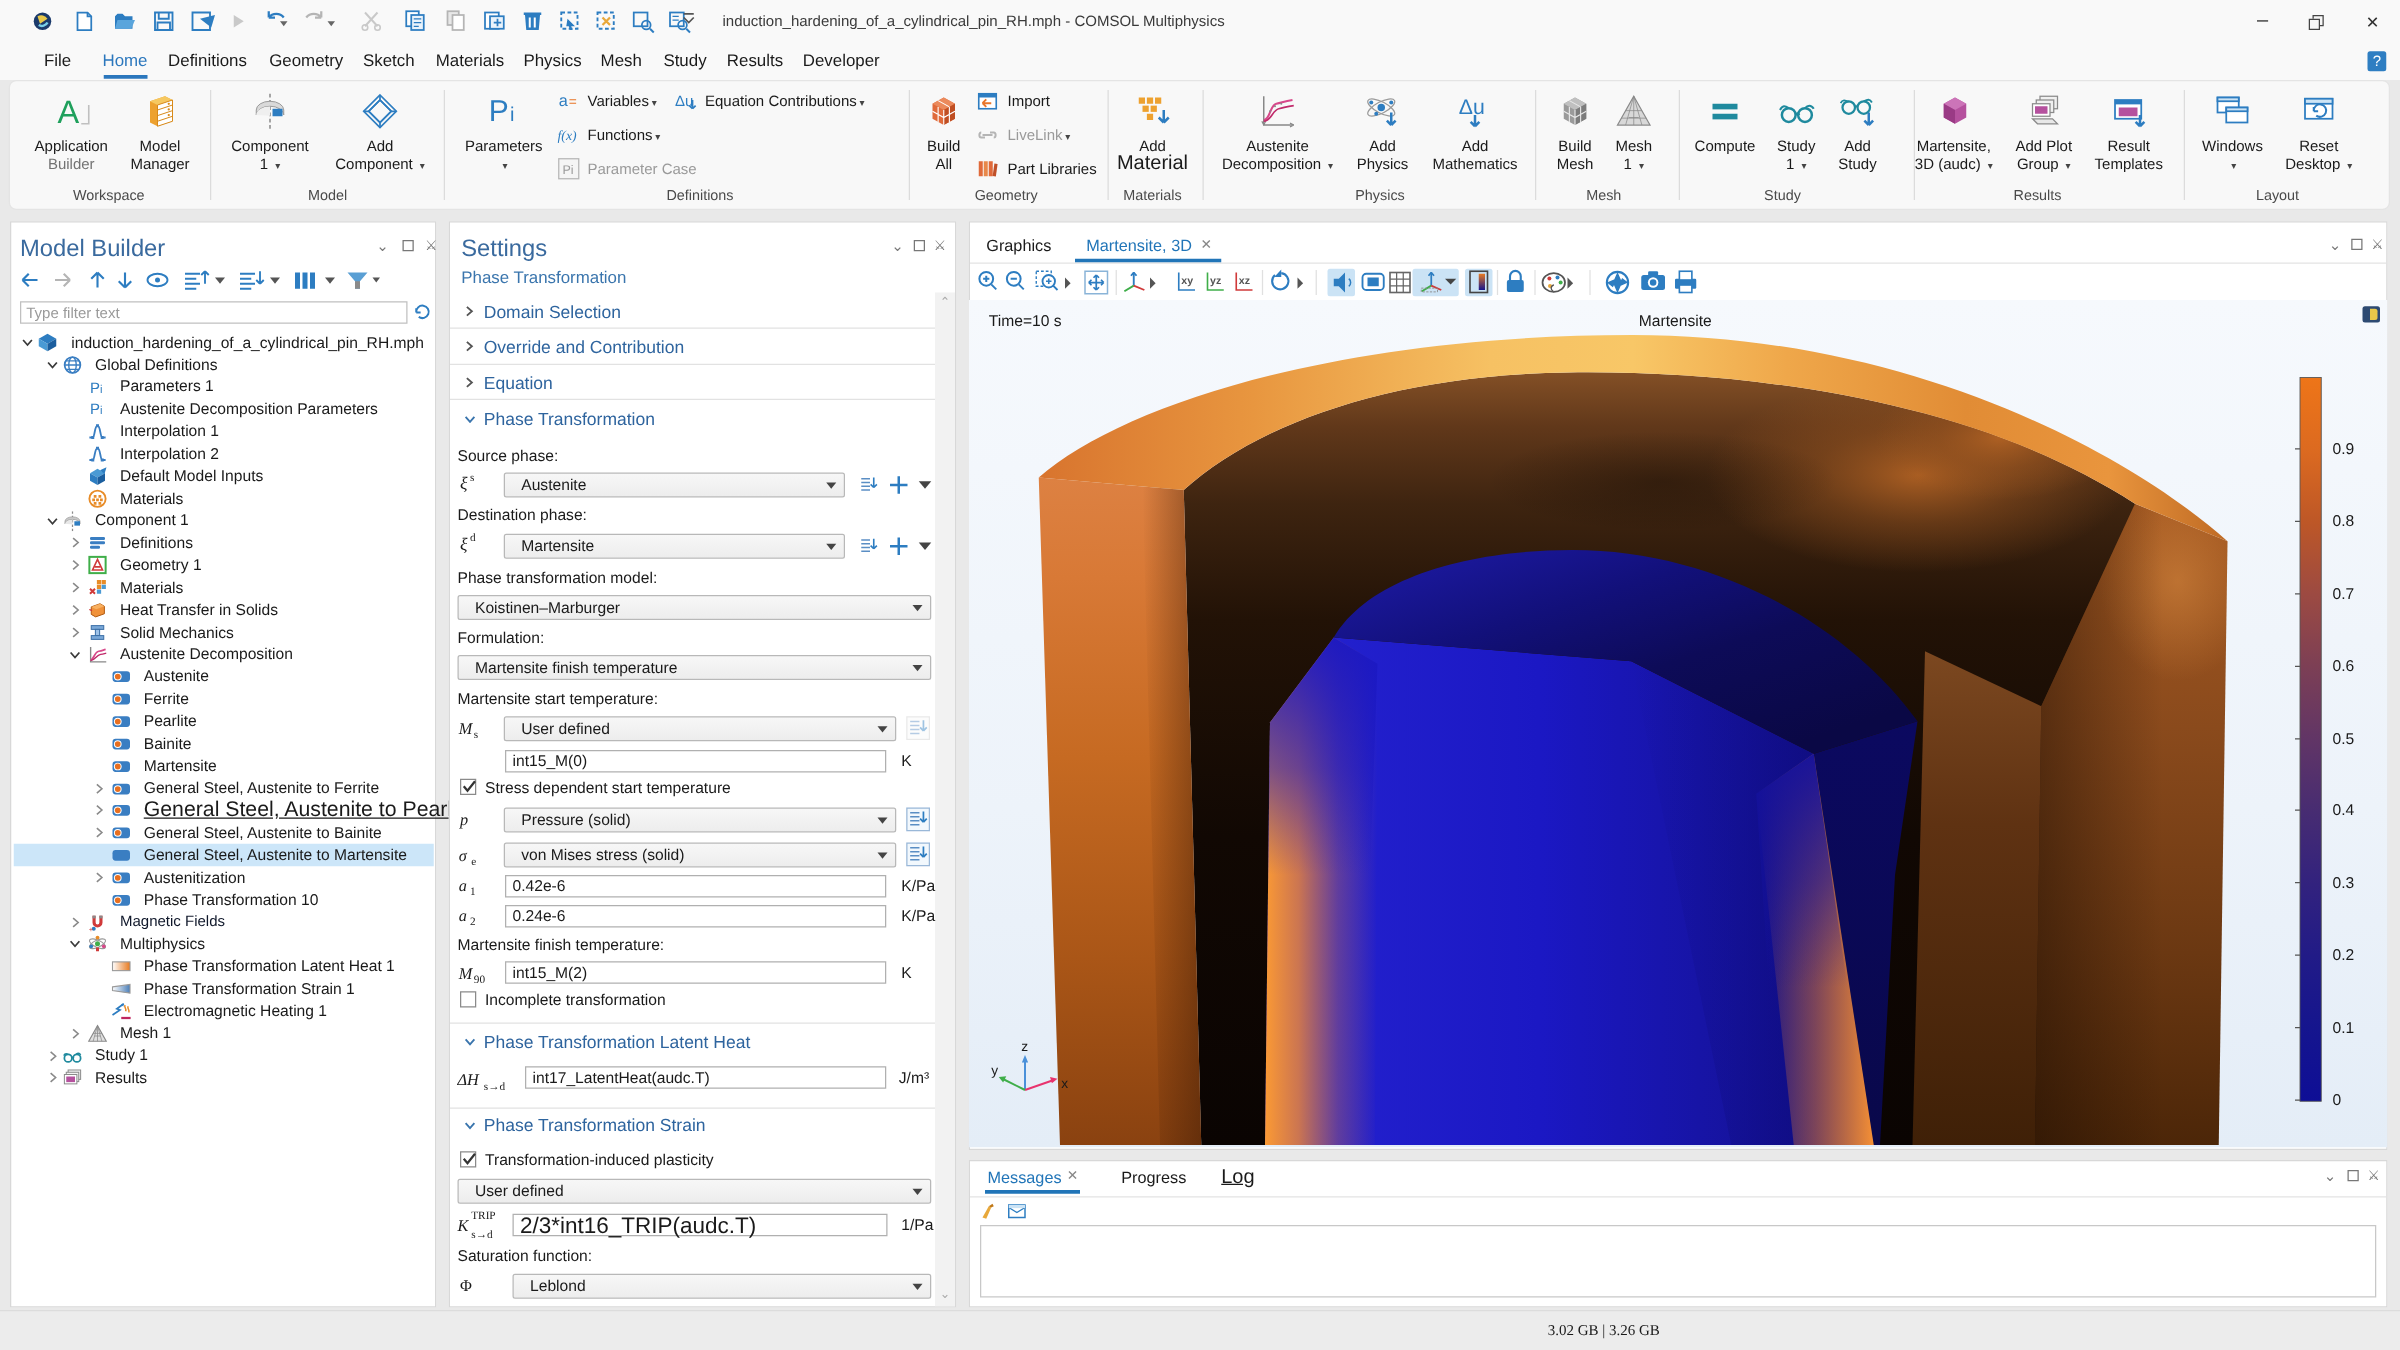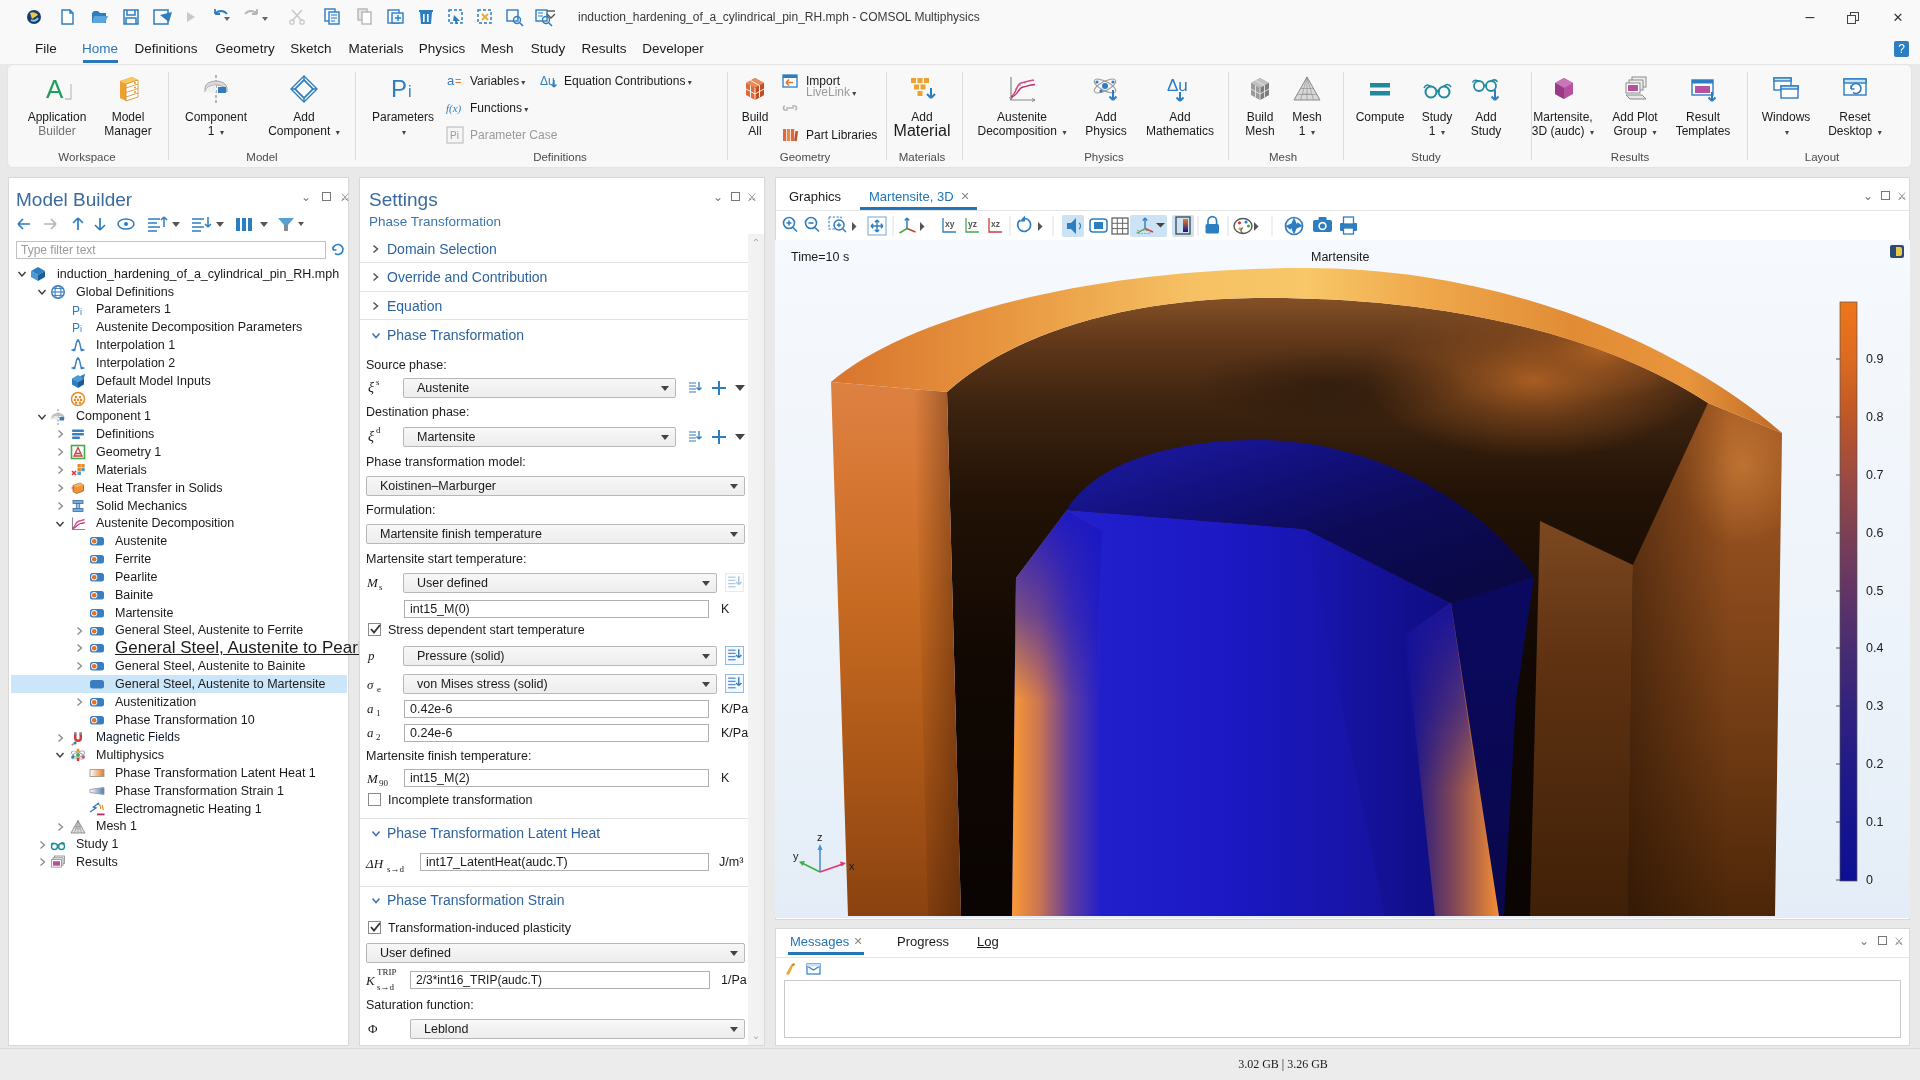--- a/index.html
+++ b/index.html
@@ -486,21 +486,21 @@
       <rect x="2" y="3" width="14" height="3" fill="#2d7dc1"></rect>
       <path d="M12 10.5 L5 10.5 M5 10.5 L8 7.5 M5 10.5 L8 13.5" stroke="#e8762a" stroke-width="1.6" fill="none"></path>
     </svg>
   </div>
 <div class="ab" style="left:806px;top:81px;font-size:12px;color:#1a1a1a;line-height:12px;transform-origin:left center;margin-top:-6.0px;white-space:nowrap;">Import</div>
 <div class="ab" style="left:781px;top:99px;width:18px;height:18px;">
     <svg viewBox="0 0 18 18">
       <path d="M4 7 C2 7 2 11 4 11 L7 11 M14 11 C16 11 16 7 14 7 L11 7 M5 9 L13 9" stroke="#b5b5b5" stroke-width="1.6" fill="none"></path>
     </svg>
   </div>
-<div class="ab" style="left:806px;top:92px;font-size:12px;color:#9a9a9a;line-height:12px;transform-origin:left center;margin-top:-6.0px;white-space:nowrap;text-align:right;">LiveLink<span style="font-size:8px;color:#444;">&nbsp;▾</span></div>
+<div class="ab" style="left:806px;top:108px;font-size:12px;color:#9a9a9a;line-height:12px;transform-origin:left center;margin-top:-6.0px;white-space:nowrap;text-align:right;">LiveLink<span style="font-size:8px;color:#444;">&nbsp;▾</span></div>
 <div class="ab" style="left:781px;top:126px;width:18px;height:18px;">
     <svg viewBox="0 0 18 18">
       <rect x="2" y="3" width="3.2" height="12" fill="#e06a3a"></rect>
       <rect x="6" y="3" width="3.2" height="12" fill="#e8884a"></rect>
       <rect x="10" y="3" width="3.2" height="12" fill="#e06a3a"></rect>
       <rect x="13.8" y="5" width="2.6" height="10" fill="#c05028" transform="rotate(8 15 10)"></rect>
     </svg>
   </div>
 <div class="ab" style="left:806px;top:135px;font-size:12px;color:#1a1a1a;line-height:12px;transform-origin:left center;margin-top:-6.0px;white-space:nowrap;">Part Libraries</div>
 <div class="ab" style="left:0px;top:168px;width:1920px;height:880px;background:#e9e9e9;"></div>
@@ -900,21 +900,21 @@
 <div class="ab" style="left:388px;top:928px;font-size:12.5px;color:#1a1a1a;line-height:12.5px;transform-origin:left center;margin-top:-6.25px;white-space:nowrap;">Transformation-induced plasticity</div>
 <div class="ab" style="left:366px;top:943px;width:379px;height:20px;background:linear-gradient(#f7f7f7,#ededed);border:1px solid #b8b8b8;border-radius:2px;"></div>
 <div class="ab" style="left:380px;top:953.0px;font-size:12.5px;color:#1a1a1a;line-height:12.5px;transform-origin:left center;margin-top:-6.25px;white-space:nowrap;">User defined</div>
 <svg class="ab" style="left:729px;top:950.0px;" width="10" height="7" viewBox="0 0 10 7">
     <path d="M1 1 L5 6 L9 1 Z" fill="#444"></path>
   </svg>
 <div class="ab" style="left:366px;top:980px;font-size:13px;color:#1a1a1a;line-height:13px;transform-origin:left center;margin-top:-6.5px;white-space:nowrap;font-style:italic;font-family:'Liberation Serif',serif;">K</div>
 <div class="ab" style="left:377px;top:972px;font-size:9px;color:#1a1a1a;line-height:9px;transform-origin:left center;margin-top:-4.5px;white-space:nowrap;font-family:'Liberation Serif',serif;">TRIP</div>
 <div class="ab" style="left:377px;top:987px;font-size:9px;color:#1a1a1a;line-height:9px;transform-origin:left center;margin-top:-4.5px;white-space:nowrap;font-family:'Liberation Serif',serif;">s→d</div>
 <div class="ab" style="left:410px;top:971px;width:300px;height:18px;background:#fff;border:1px solid #b0b0b0;"></div>
-<div class="ab" style="left:416px;top:980.0px;font-size:12px;color:#1a1a1a;line-height:12.5px;transform-origin:left center;margin-top:-6.25px;white-space:nowrap;">2/3*int16_TRIP(audc.T)</div>
+<div class="ab" style="left:416px;top:980.0px;font-size:18px;color:#1a1a1a;line-height:12.5px;transform-origin:left center;margin-top:-6.25px;white-space:nowrap;">2/3*int16_TRIP(audc.T)</div>
 <div class="ab" style="left:721px;top:980px;font-size:12.5px;color:#1a1a1a;line-height:12.5px;transform-origin:left center;margin-top:-6.25px;white-space:nowrap;">1/Pa</div>
 <div class="ab" style="left:366px;top:1005px;font-size:12.5px;color:#1a1a1a;line-height:12.5px;transform-origin:left center;margin-top:-6.25px;white-space:nowrap;">Saturation function:</div>
 <div class="ab" style="left:368px;top:1028px;font-size:13px;color:#1a1a1a;line-height:13px;transform-origin:left center;margin-top:-6.5px;white-space:nowrap;font-family:'Liberation Serif',serif;">Φ</div>
 <div class="ab" style="left:410px;top:1019px;width:335px;height:20px;background:linear-gradient(#f7f7f7,#ededed);border:1px solid #b8b8b8;border-radius:2px;"></div>
 <div class="ab" style="left:424px;top:1029.0px;font-size:12.5px;color:#1a1a1a;line-height:12.5px;transform-origin:left center;margin-top:-6.25px;white-space:nowrap;">Leblond</div>
 <svg class="ab" style="left:729px;top:1026.0px;" width="10" height="7" viewBox="0 0 10 7">
     <path d="M1 1 L5 6 L9 1 Z" fill="#444"></path>
   </svg>
 <div class="ab" style="left:775px;top:177px;width:1135px;height:743px;background:#fff;border:1px solid #d8d8d8;"></div>
 <div class="ab" style="left:789px;top:196px;font-size:13px;color:#1a1a1a;line-height:13px;transform-origin:left center;margin-top:-6.5px;white-space:nowrap;">Graphics</div>
@@ -1209,21 +1209,21 @@
 <div class="ab" style="left:791px;top:257px;font-size:12.5px;color:#1a1a1a;line-height:12.5px;transform-origin:left center;margin-top:-6.25px;white-space:nowrap;">Time=10 s</div>
 <div class="ab" style="left:1311px;top:257px;font-size:12.5px;color:#1a1a1a;line-height:12.5px;transform-origin:left center;margin-top:-6.25px;white-space:nowrap;">Martensite</div>
 <div class="ab" style="left:1890px;top:245px;width:14px;height:13px;background:#2d4a72;border-radius:2px;">
     <div style="width:6px;height:9px;background:#e8c84a;margin:2px 0 0 6px;border-radius:0 2px 2px 0;"></div>
   </div>
 <div class="ab" style="left:775px;top:928px;width:1135px;height:118px;background:#fff;border:1px solid #d8d8d8;"></div>
 <div class="ab" style="left:790px;top:941px;font-size:13px;color:#2175b8;line-height:13px;transform-origin:left center;margin-top:-6.5px;white-space:nowrap;">Messages</div>
 <div class="ab" style="left:858px;top:941px;font-size:11px;color:#888;line-height:11px;transform:translateX(-50%);transform-origin:left center;margin-top:-5.5px;white-space:nowrap;">✕</div>
 <div class="ab" style="left:788px;top:952px;width:76px;height:2.5px;background:#2175b8;"></div>
 <div class="ab" style="left:897px;top:941px;font-size:13px;color:#1a1a1a;line-height:13px;transform-origin:left center;margin-top:-6.5px;white-space:nowrap;">Progress</div>
-<div class="ab" style="left:977px;top:941px;font-size:13px;color:#1a1a1a;line-height:13px;transform-origin:left center;margin-top:-6.5px;white-space:nowrap;text-decoration:underline;">Log</div>
+<div class="ab" style="left:977px;top:941px;font-size:16px;color:#1a1a1a;line-height:13px;transform-origin:left center;margin-top:-6.5px;white-space:nowrap;text-decoration:underline;">Log</div>
 <div class="ab" style="left:1864px;top:941px;font-size:12px;color:#777;line-height:12px;transform:translateX(-50%);transform-origin:left center;margin-top:-6.0px;white-space:nowrap;">⌄</div>
 <div class="ab" style="left:1878px;top:936px;width:9px;height:9px;border:1.3px solid #777;"></div>
 <div class="ab" style="left:1899px;top:941px;font-size:11px;color:#777;line-height:11px;transform:translateX(-50%);transform-origin:left center;margin-top:-5.5px;white-space:nowrap;">⚔</div>
 <div class="ab" style="left:776px;top:957px;width:1133px;height:1px;background:#e4e4e4;"></div>
 <div class="ab" style="left:784px;top:962px;width:14px;height:14px;">
     <svg viewBox="0 0 14 14">
       <path d="M2 12 L7 3 L9 4 L5 13 Z" fill="#e8a83a"></path>
       <path d="M7 3 L10 1 L11 3 L9 4 Z" fill="#c07818"></path>
     </svg>
   </div>

